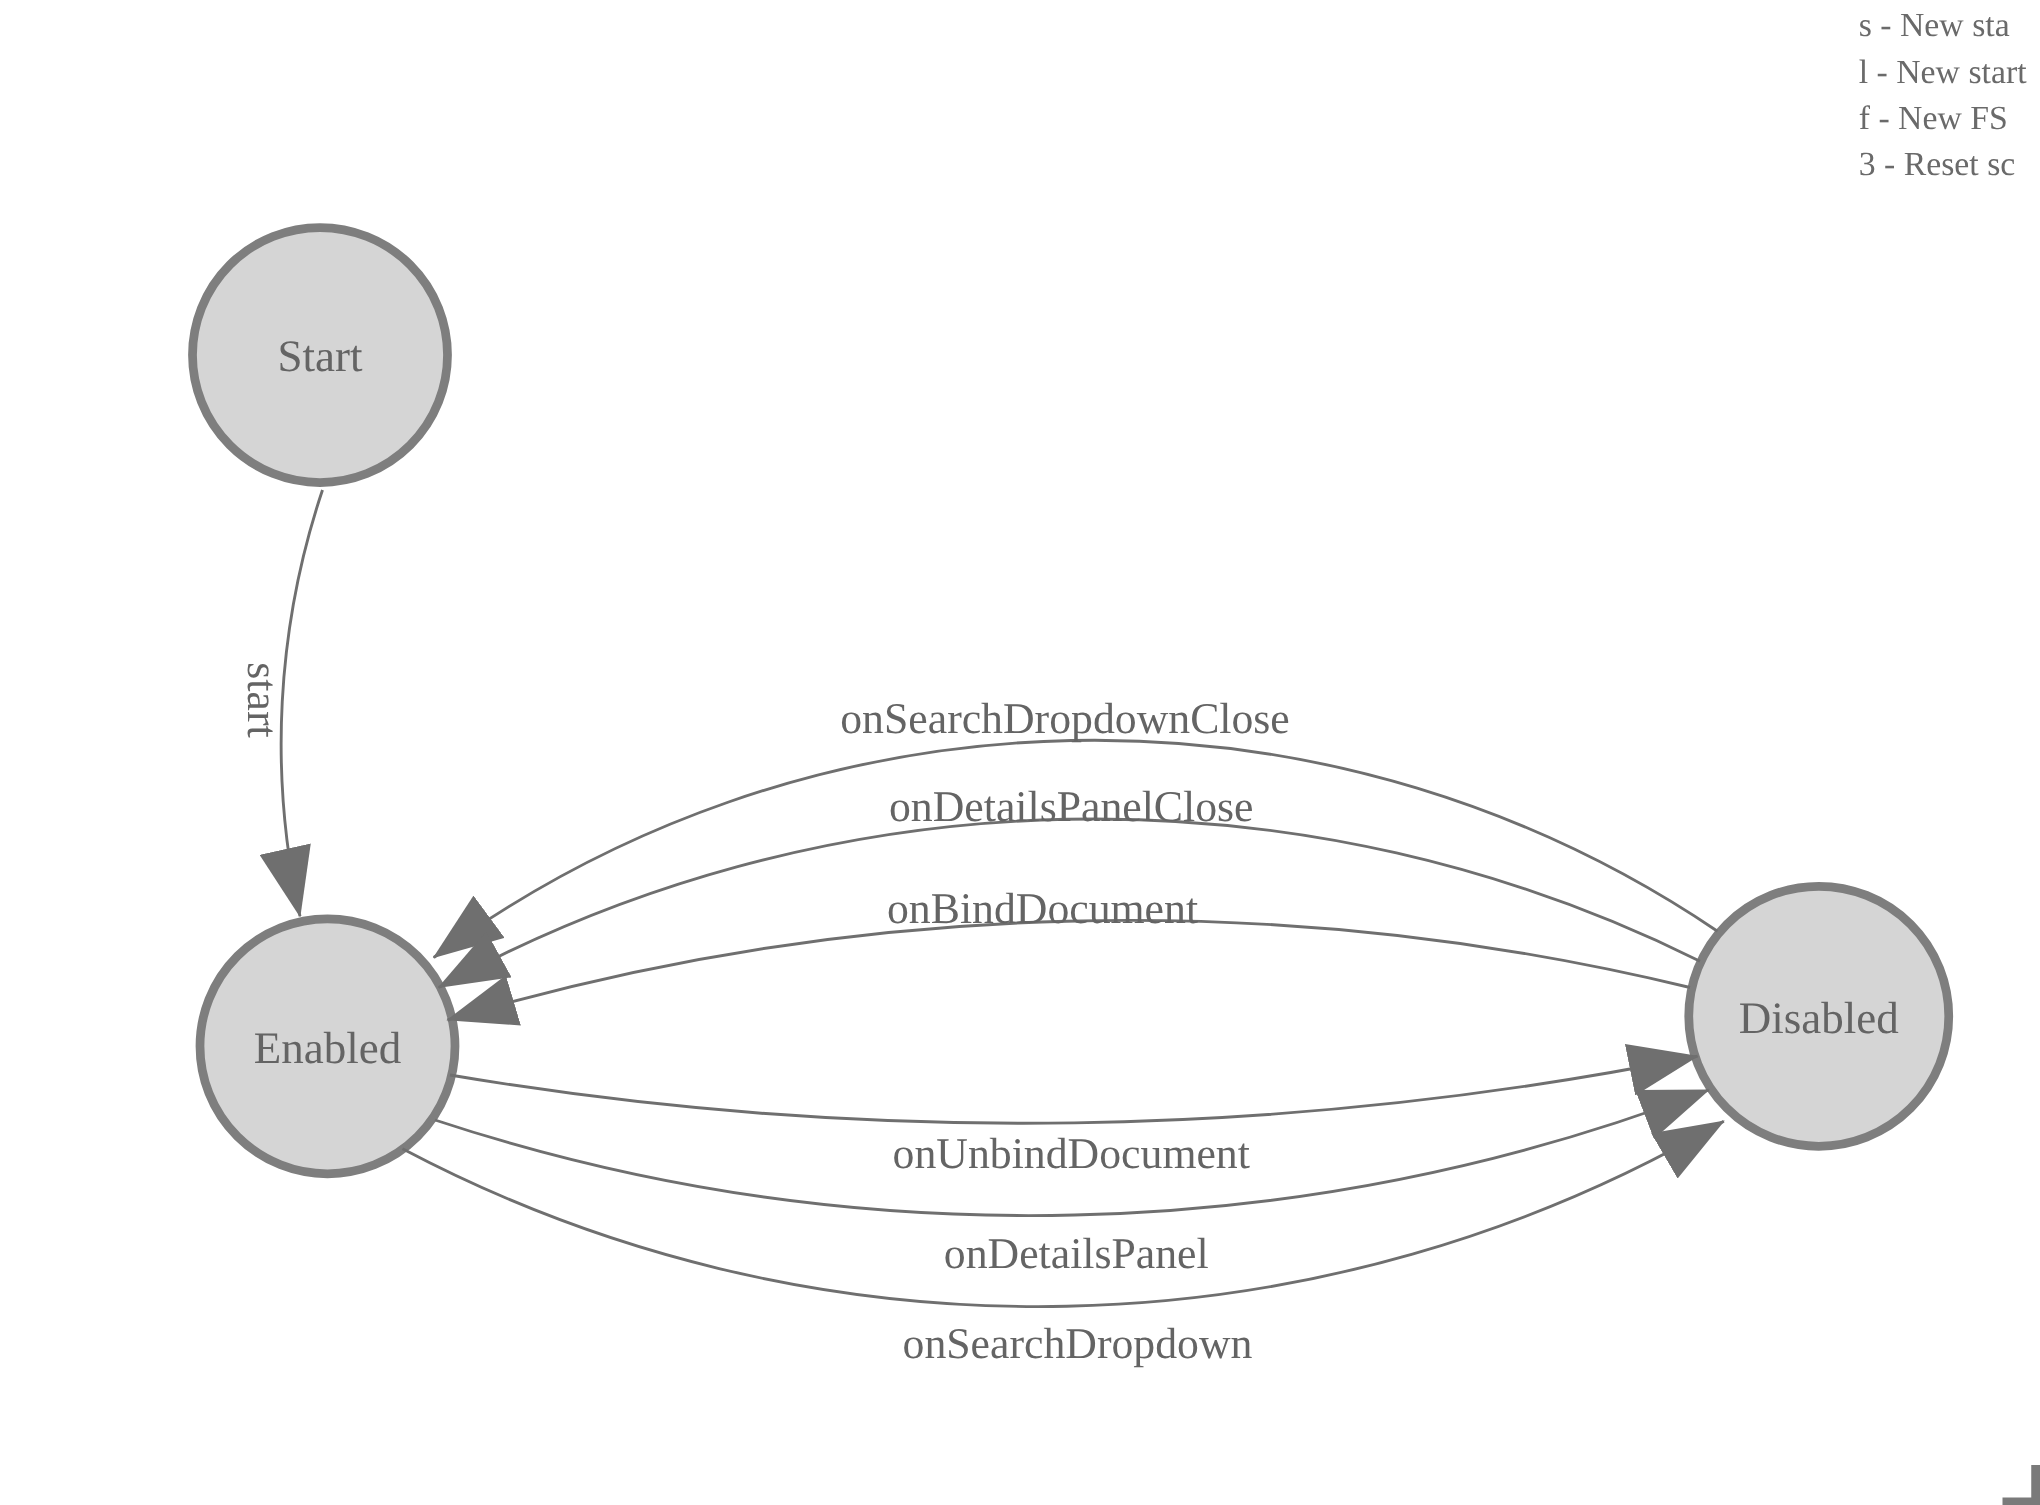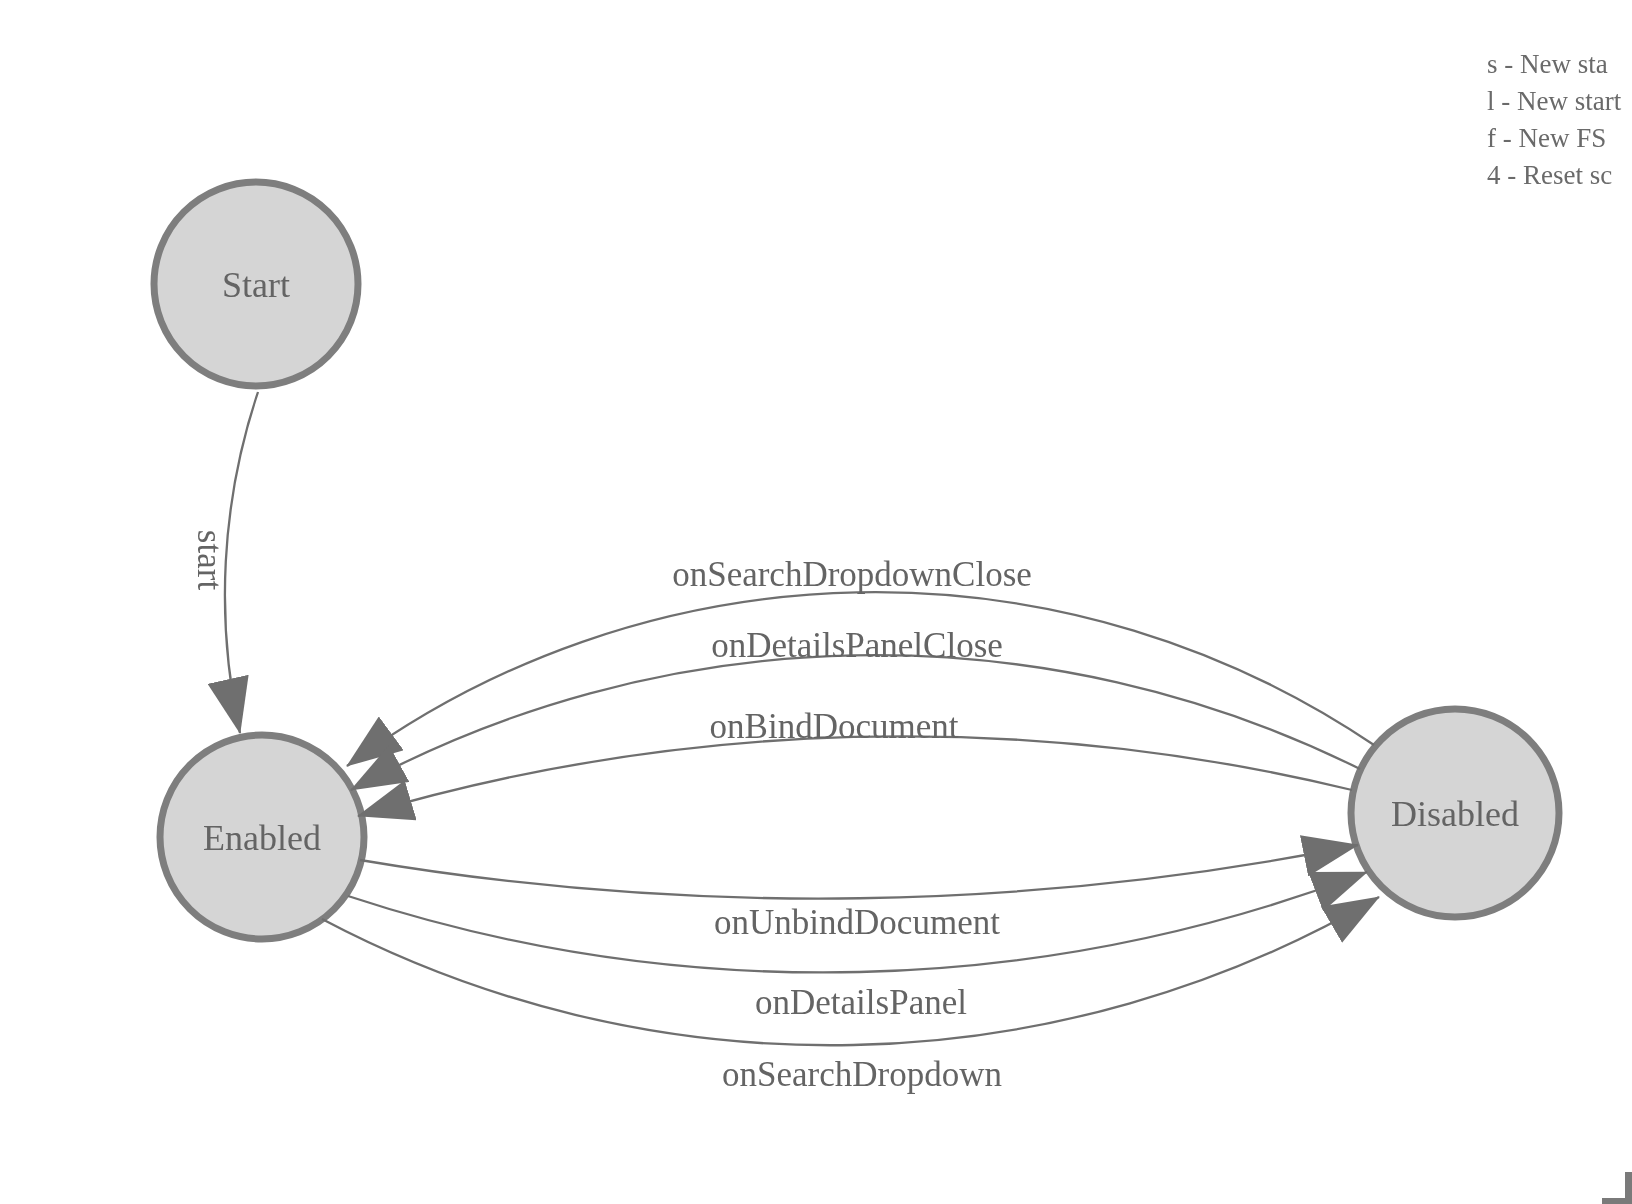--- a/index.html
+++ b/index.html
@@ -43,21 +43,20 @@
   }
   .legend {
     position: absolute;
     left: 1487px;
     top: 2px;
     font-family: "Liberation Serif", "DejaVu Serif", serif;
     font-size: 27px;
     line-height: 37px;
     color: #6a6a6a;
     white-space: nowrap;
-    margin-top: 44px;
   }
 </style>
 </head>
 <body>
 
 <div class="stage">
 
   <svg id="diagram" width="1632" height="1204" viewBox="0 0 1632 1204">
     <defs>
       <marker id="arrowhead" viewBox="0 0 56 42" refX="55" refY="21" markerWidth="56" markerHeight="42" orient="auto" markerUnits="userSpaceOnUse">
@@ -95,16 +94,16 @@
     <g>
       <rect x="1625" y="1172" width="7" height="32" fill="#7a7a7a"></rect>
       <rect x="1602" y="1198" width="30" height="6" fill="#7a7a7a"></rect>
     </g>
   </svg>
 
   <div class="legend">
     <div>s - New sta</div>
     <div>l - New start</div>
     <div>f - New FS</div>
-    <div>4 - Reset sc</div>
+    <div>3 - Reset sc</div>
   </div>
 
 </div>
 
 </body></html>

